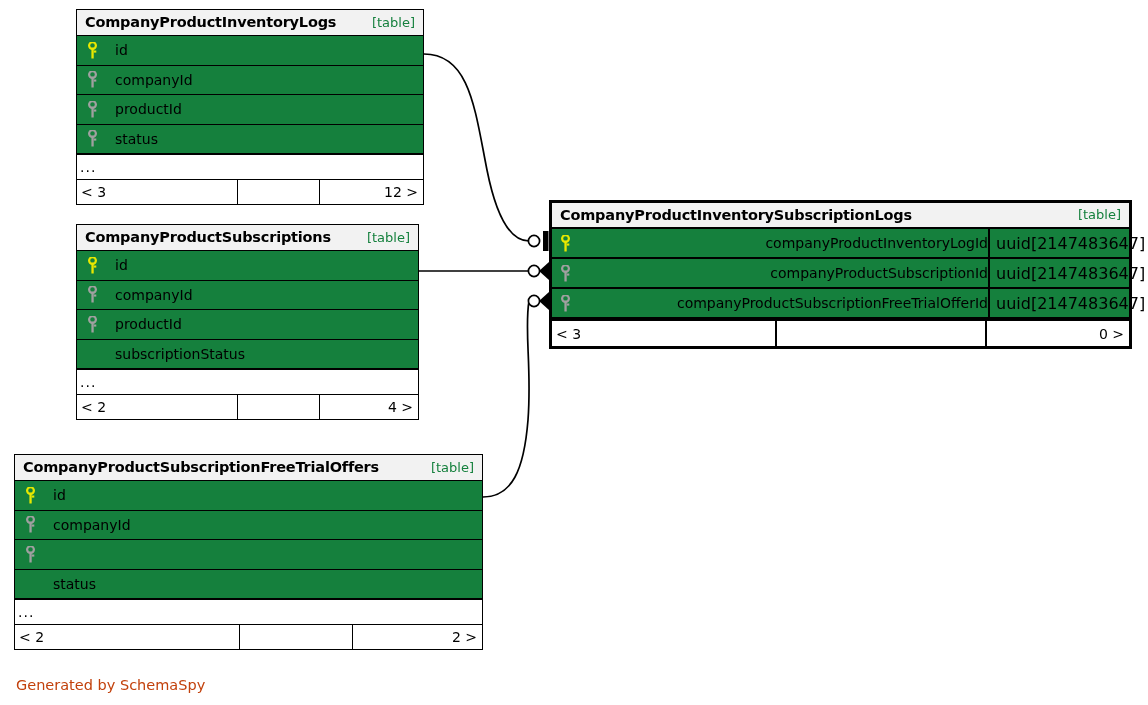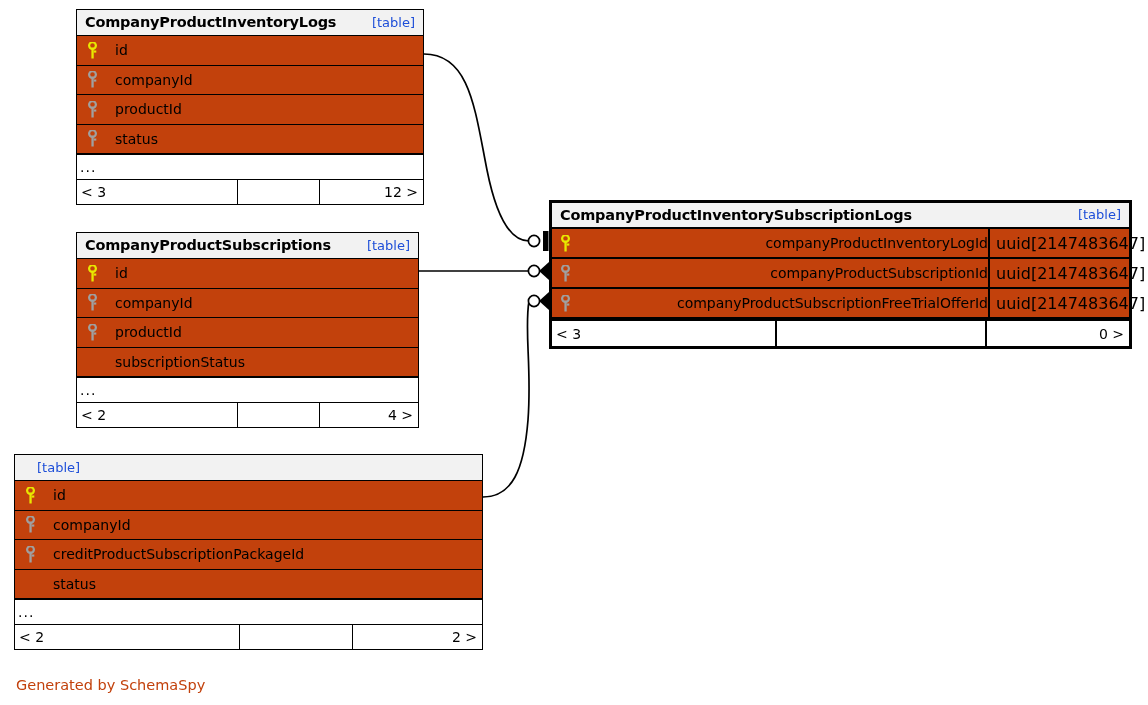--- a/index.html
+++ b/index.html
@@ -62,33 +62,33 @@
   .focus .tbl-header { border-bottom-width: 2px; }
 
   .tbl-title {
     font-weight: bold;
     font-size: 14.5px;
     letter-spacing: -0.2px;
     white-space: nowrap;
   }
   .tbl-kind {
     font-size: 13px;
-    color: #1d4ed8;
+    color: #15803d;
     white-space: nowrap;
     padding-left: 14px;
   }
 
   
   .tbl-col {
     display: flex;
     align-items: center;
     height: 29.5px;
     box-sizing: border-box;
     border-bottom: 1.6px solid #000000;
-    background: #c2410c;
+    background: #15803d;
   }
   .focus .tbl-col { height: 30px; border-bottom-width: 2px; }
   .tbl-col:last-of-type { border-bottom: none; }
 
   .col-keycell {
     width: 30px;
     min-width: 30px;
     display: flex;
     align-items: center;
     justify-content: center;
@@ -253,21 +253,21 @@
 
     <div class="tbl-more">...</div>
 
     <div class="tbl-footer">
       <span class="ft-cell ft-left" style="width:161px;">&lt; 3</span>
       <span class="ft-cell ft-mid" style="width:82px;"></span>
       <span class="ft-cell ft-right" style="flex:1;">12 &gt;</span>
     </div>
   </div>
 
-  <div class="table-node" id="tbl-1" style="left:76px; top:232px; width:343px;">
+  <div class="table-node" id="tbl-1" style="left:76px; top:224px; width:343px;">
     <div class="tbl-header">
       <span class="tbl-title">CompanyProductSubscriptions</span>
       <span class="tbl-kind">[table]</span>
     </div>
 
     <div class="tbl-col">
       <span class="col-keycell">
         <svg class="keyicon" width="9" height="17" viewBox="0 0 9 17">
           <circle cx="4.5" cy="3.6" r="3.4" fill="none" stroke="#e8e800" stroke-width="2.2"></circle>
           <rect x="3.4" y="5.5" width="2.3" height="11" fill="#e8e800"></rect>
@@ -308,20 +308,21 @@
 
     <div class="tbl-footer">
       <span class="ft-cell ft-left" style="width:161px;">&lt; 2</span>
       <span class="ft-cell ft-mid" style="width:82px;"></span>
       <span class="ft-cell ft-right" style="flex:1;">4 &gt;</span>
     </div>
   </div>
 
   <div class="table-node" id="tbl-2" style="left:14px; top:454px; width:469px;">
     <div class="tbl-header">
+      <span class="tbl-title">CompanyProductSubscriptionFreeTrialOffers</span>
       <span class="tbl-kind">[table]</span>
     </div>
 
     <div class="tbl-col">
       <span class="col-keycell">
         <svg class="keyicon" width="9" height="17" viewBox="0 0 9 17">
           <circle cx="4.5" cy="3.6" r="3.4" fill="none" stroke="#e8e800" stroke-width="2.2"></circle>
           <rect x="3.4" y="5.5" width="2.3" height="11" fill="#e8e800"></rect>
           <rect x="5.7" y="8.5" width="2.6" height="2.1" fill="#e8e800"></rect>
         </svg>
@@ -341,21 +342,20 @@
     </div>
 
     <div class="tbl-col">
       <span class="col-keycell">
         <svg class="keyicon" width="9" height="17" viewBox="0 0 9 17">
           <circle cx="4.5" cy="3.6" r="3.4" fill="none" stroke="#a0a0a0" stroke-width="2.2"></circle>
           <rect x="3.4" y="5.5" width="2.3" height="11" fill="#a0a0a0"></rect>
           <rect x="5.7" y="8.5" width="2.6" height="2.1" fill="#a0a0a0"></rect>
         </svg>
       </span>
-      <span class="col-name">creditProductSubscriptionPackageId</span>
     </div>
 
     <div class="tbl-col">
       <span class="col-keycell"></span>
       <span class="col-name">status</span>
     </div>
 
     <div class="tbl-more">...</div>
 
     <div class="tbl-footer">

